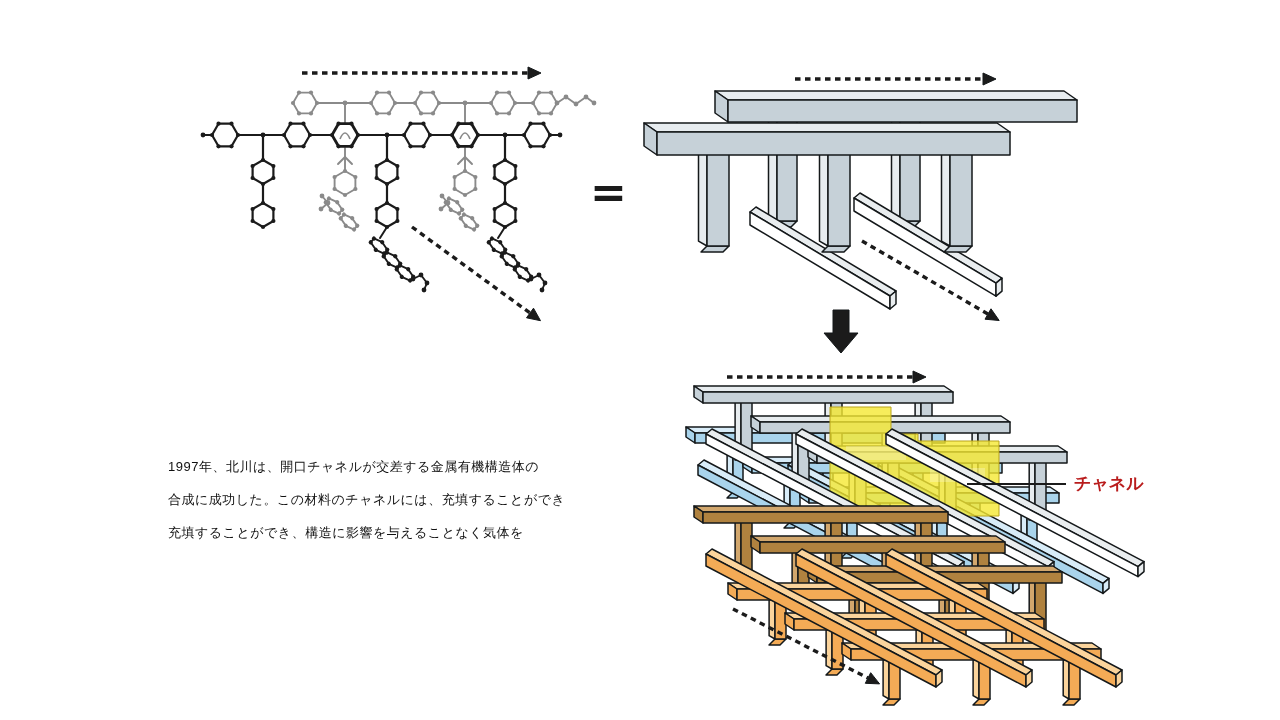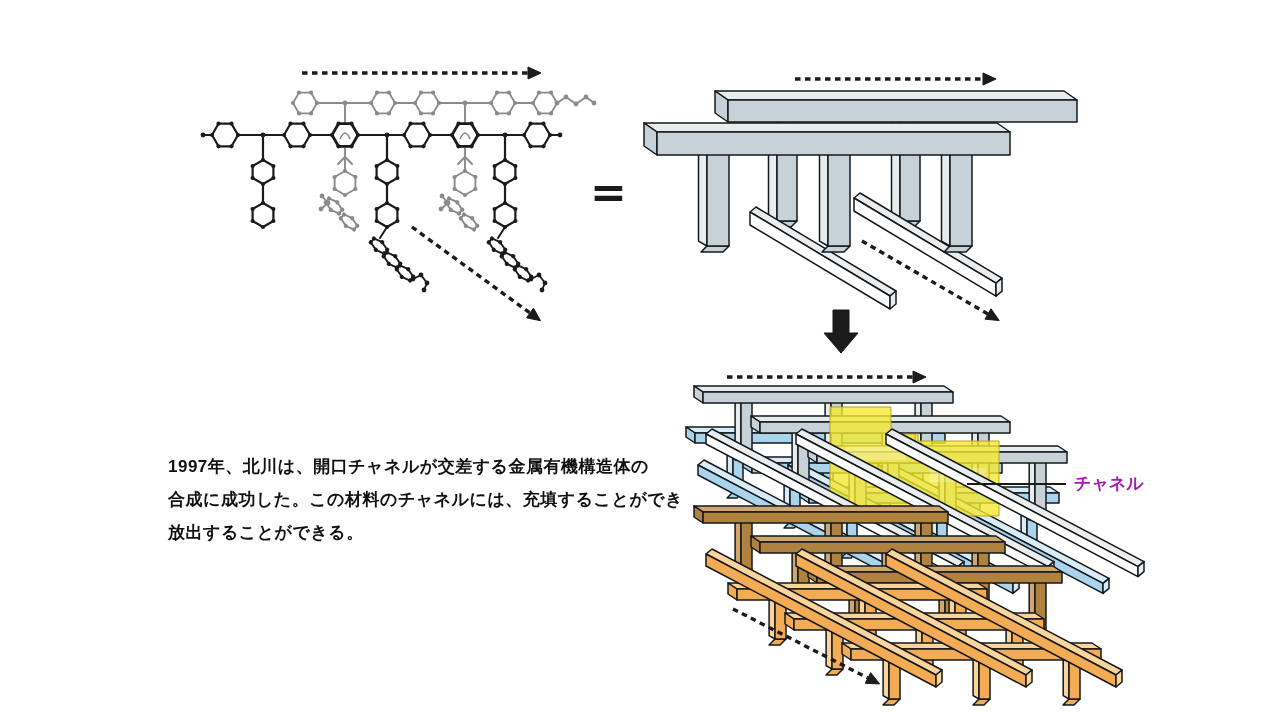--- a/index.html
+++ b/index.html
@@ -1,21 +1,21 @@
 <!DOCTYPE html>
 <html><head>
 <meta charset="utf-8">
 <style>
   html,body{margin:0;padding:0;}
   body{width:1280px;height:720px;background:#ffffff;position:relative;overflow:hidden;
        font-family:"Liberation Sans","DejaVu Sans",sans-serif;}
   #scene{position:absolute;left:0;top:0;}
-  .desc{position:absolute;left:168px;top:450px;width:545px;font-size:17px;line-height:33px;
-        color:#111;letter-spacing:.5px;font-weight:bold;}
-  .channel-label{position:absolute;left:1074px;top:472px;font-size:17px;font-weight:bold;color:#a21caf;}
+  .desc{position:absolute;left:168px;top:450px;width:545px;font-size:13px;line-height:33px;
+        color:#111;letter-spacing:.5px;}
+  .channel-label{position:absolute;left:1074px;top:472px;font-size:17px;font-weight:bold;color:#b91c1c;}
   .equals{position:absolute;left:590px;top:166px;font-size:44px;font-weight:900;color:#1b1b1b;
           font-family:"DejaVu Sans",sans-serif;}
 </style>
 </head>
 <body>
 
 <svg id="scene" width="1280" height="720" viewBox="0 0 1280 720">
     <g>
       <g>
         <line x1="302" y1="73" x2="528" y2="73" stroke="#1b1b1b" stroke-width="3.4" stroke-dasharray="5.5 4.5"></line>
@@ -630,18 +630,18 @@
       </g>
     </g>
     <g>
       <line x1="967" y1="484" x2="1066" y2="484" stroke="#1b1b1b" stroke-width="2.2"></line>
     </g>
   </svg>
 
 <div class="desc">
   <div>1997年、北川は、開口チャネルが交差する金属有機構造体の</div>
   <div>合成に成功した。この材料のチャネルには、充填することができ</div>
-  <div>放出することができる。</div>
+  <div>充填することができ、構造に影響を与えることなく気体を</div>
 </div>
 
 <div class="equals">=</div>
 
 <div class="channel-label">チャネル</div>
 
 </body></html>

